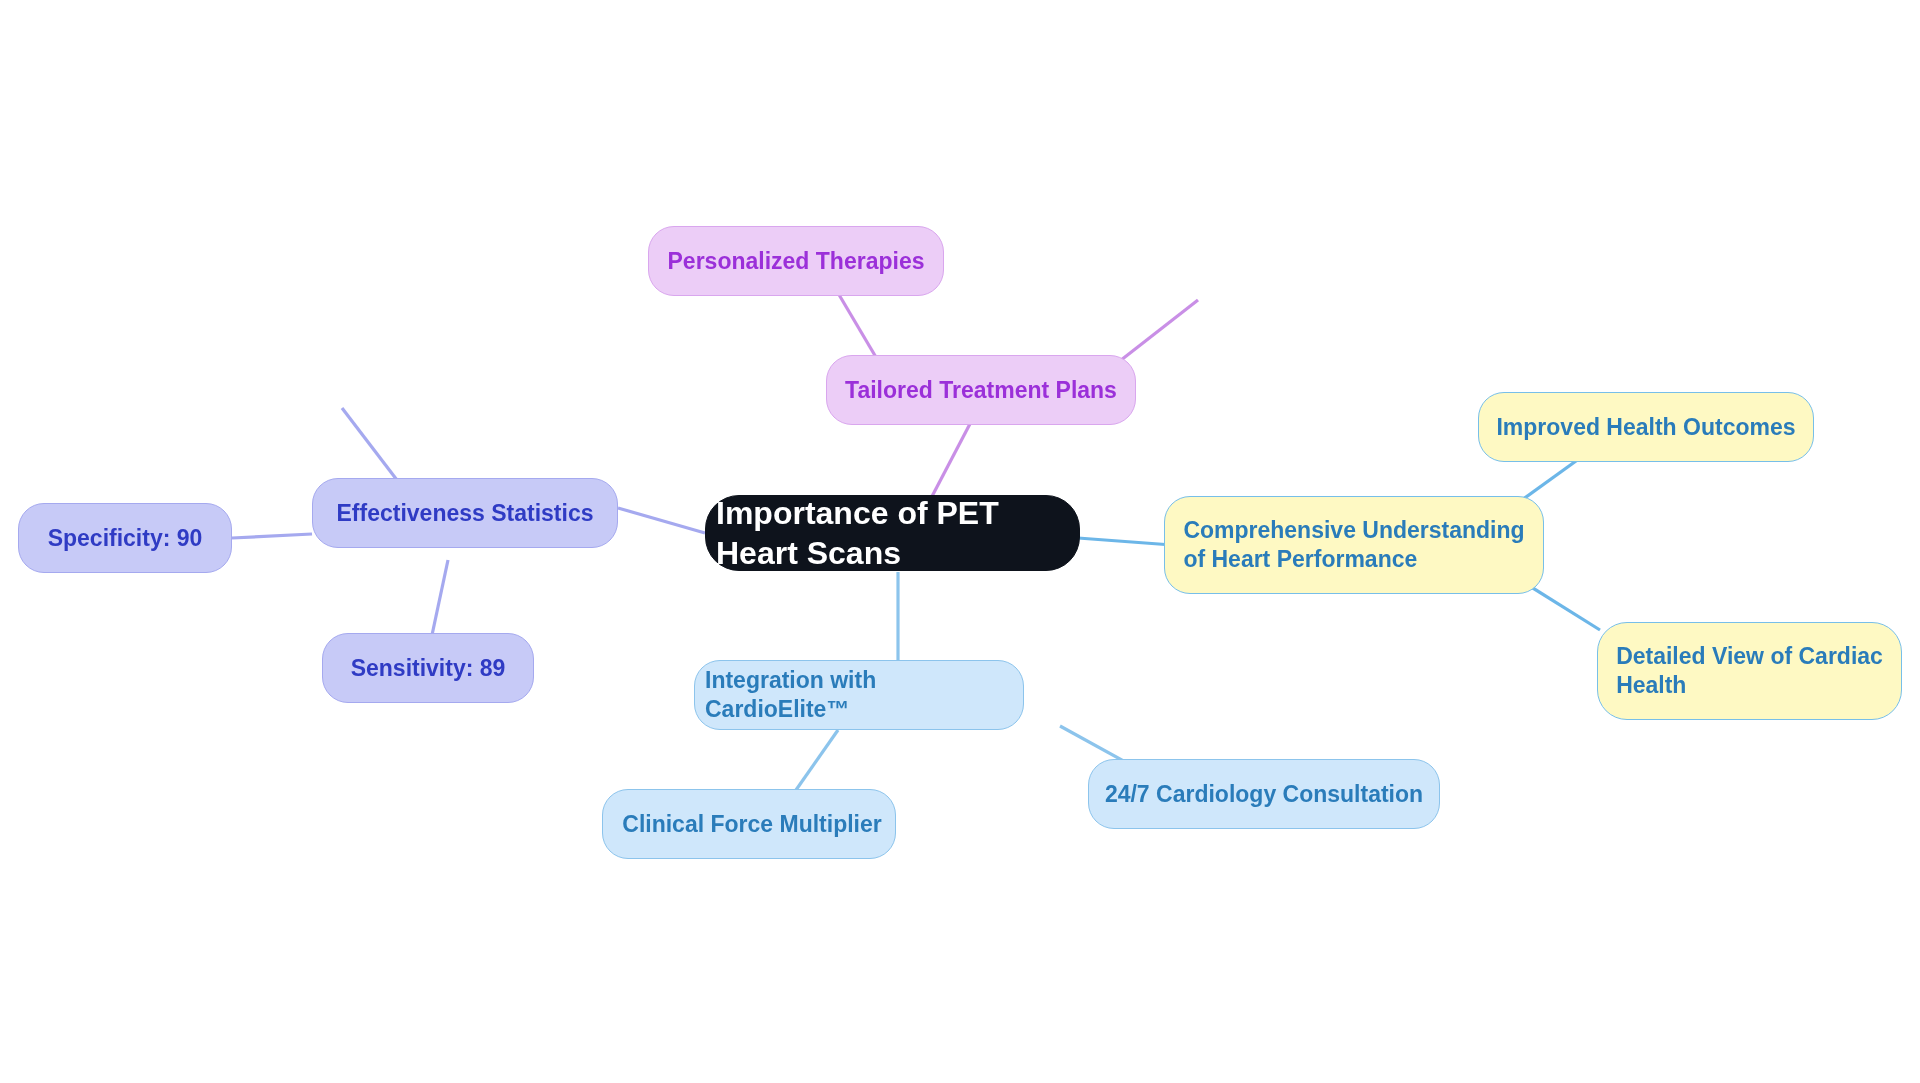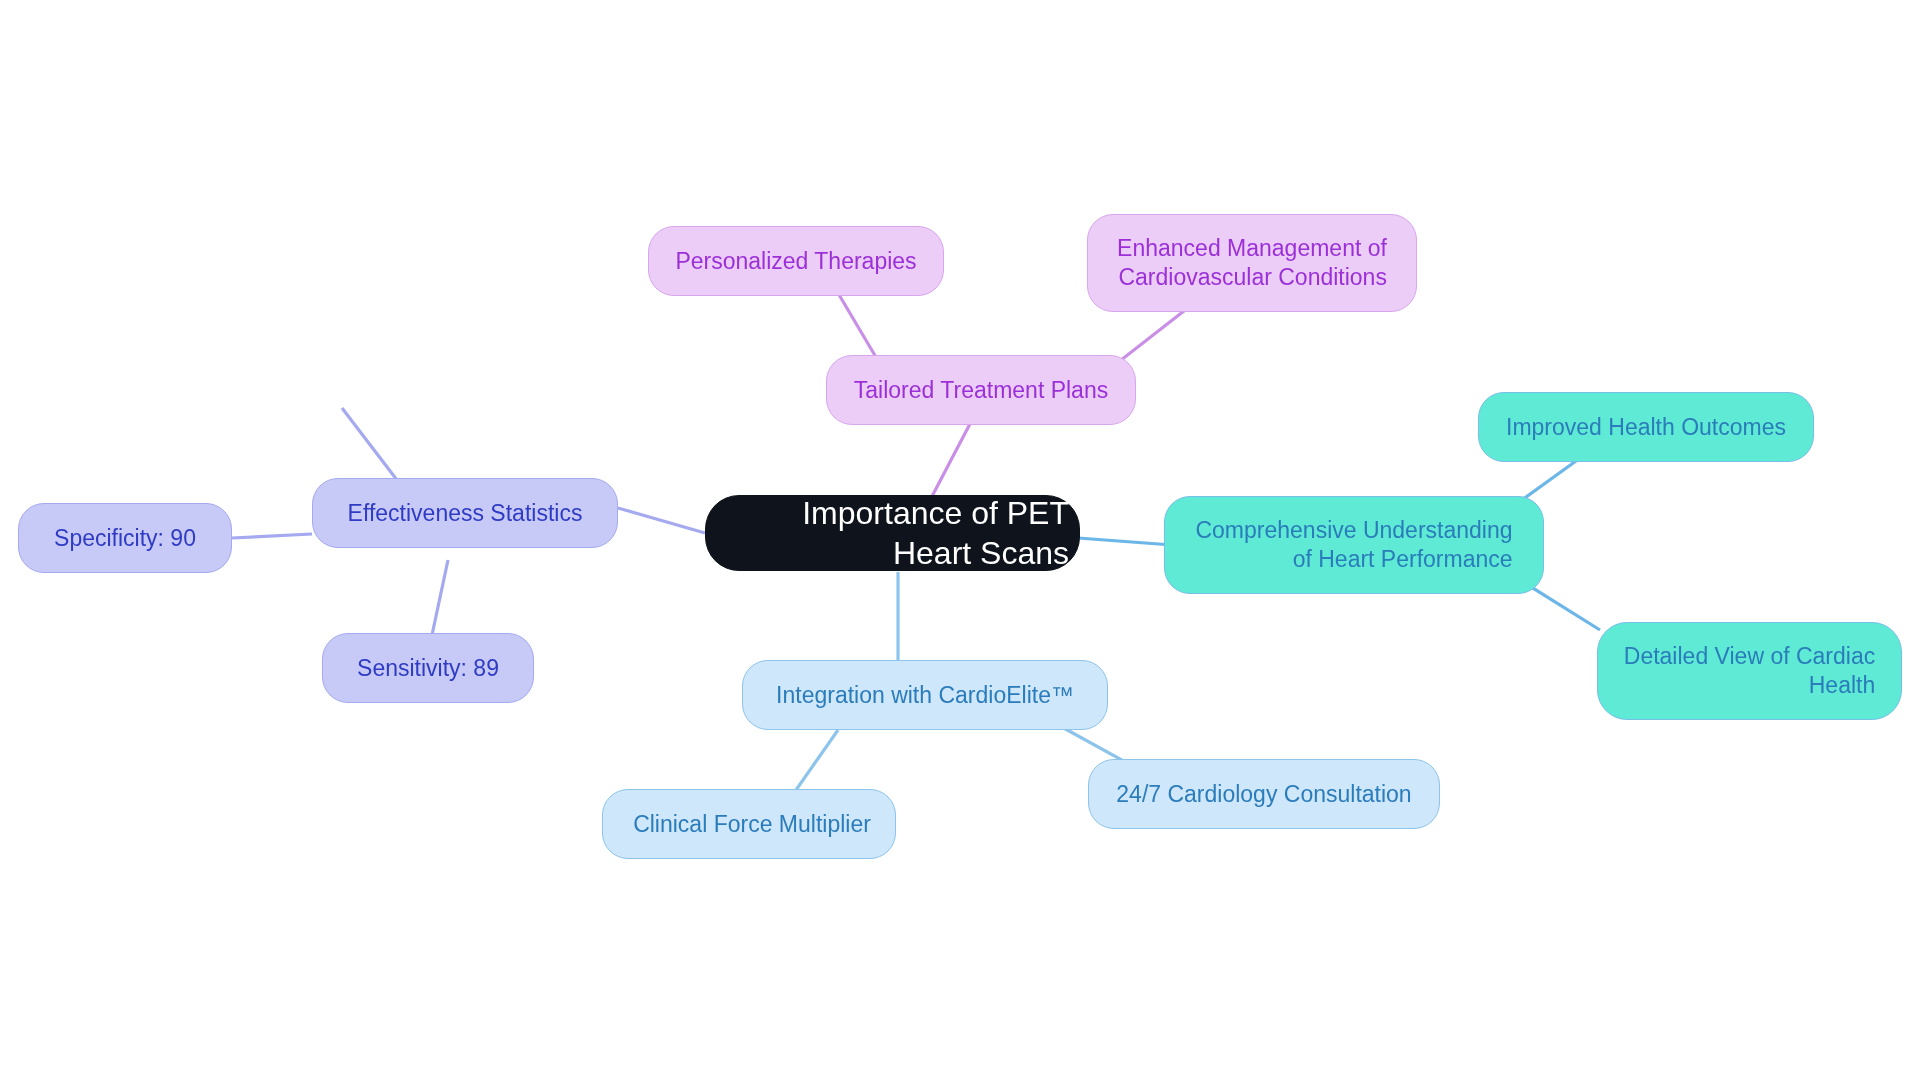--- a/index.html
+++ b/index.html
@@ -26,27 +26,28 @@
     width: 1920px;
     height: 1083px;
     pointer-events: none;
   }
   .node {
     position: absolute;
     box-sizing: border-box;
     display: flex;
     align-items: center;
     justify-content: center;
-    text-align: right;
+    text-align: left;
     border-radius: 26px;
     border-style: solid;
     border-width: 1.6px;
     line-height: 1.26;
     white-space: pre-line;
     padding: 4px 10px;
+    font-weight: bold;
   }
   .node-root {
     background: #0e131c;
     border-color: #0e131c;
     color: #ffffff;
     font-size: 32px;
     border-radius: 34px;
   }
   .node-purple {
     background: #c7caf7;
@@ -54,21 +55,21 @@
     color: #2f3bc4;
     font-size: 23px;
   }
   .node-pink {
     background: #eccdf7;
     border-color: #d9a6ee;
     color: #9b30d9;
     font-size: 23px;
   }
   .node-blue {
-    background: #5eead4;
+    background: #fef9c3;
     border-color: #77bfe9;
     color: #2a7cba;
     font-size: 23px;
   }
   .node-blue-light {
     background: #cfe7fb;
     border-color: #8cc4ec;
     color: #2a7cba;
     font-size: 23px;
   }
@@ -125,40 +126,36 @@
   </div>
 
   <div class="node node-pink" style="left:826px; top:355px; width:310px; height:70px;">
     <span>Tailored Treatment Plans</span>
   </div>
 
   <div class="node node-pink" style="left:648px; top:226px; width:296px; height:70px;">
     <span>Personalized Therapies</span>
   </div>
 
-  <div class="node node-pink" style="left:1087px; top:214px; width:330px; height:98px;">
-    <span>Enhanced Management of
-Cardiovascular Conditions</span>
-  </div>
 
   <div class="node node-blue" style="left:1164px; top:496px; width:380px; height:98px;">
     <span>Comprehensive Understanding
 of Heart Performance</span>
   </div>
 
   <div class="node node-blue" style="left:1478px; top:392px; width:336px; height:70px;">
     <span>Improved Health Outcomes</span>
   </div>
 
   <div class="node node-blue" style="left:1597px; top:622px; width:305px; height:98px;border-radius:30px;">
     <span>Detailed View of Cardiac
 Health</span>
   </div>
 
-  <div class="node node-blue-light" style="left:742px; top:660px; width:366px; height:70px;">
+  <div class="node node-blue-light" style="left:694px; top:660px; width:330px; height:70px;">
     <span>Integration with CardioElite™</span>
   </div>
 
   <div class="node node-blue-light" style="left:602px; top:789px; width:294px; height:70px;padding-left:16px;">
     <span>Clinical Force Multiplier</span>
   </div>
 
   <div class="node node-blue-light" style="left:1088px; top:759px; width:352px; height:70px;">
     <span>24/7 Cardiology Consultation</span>
   </div>

